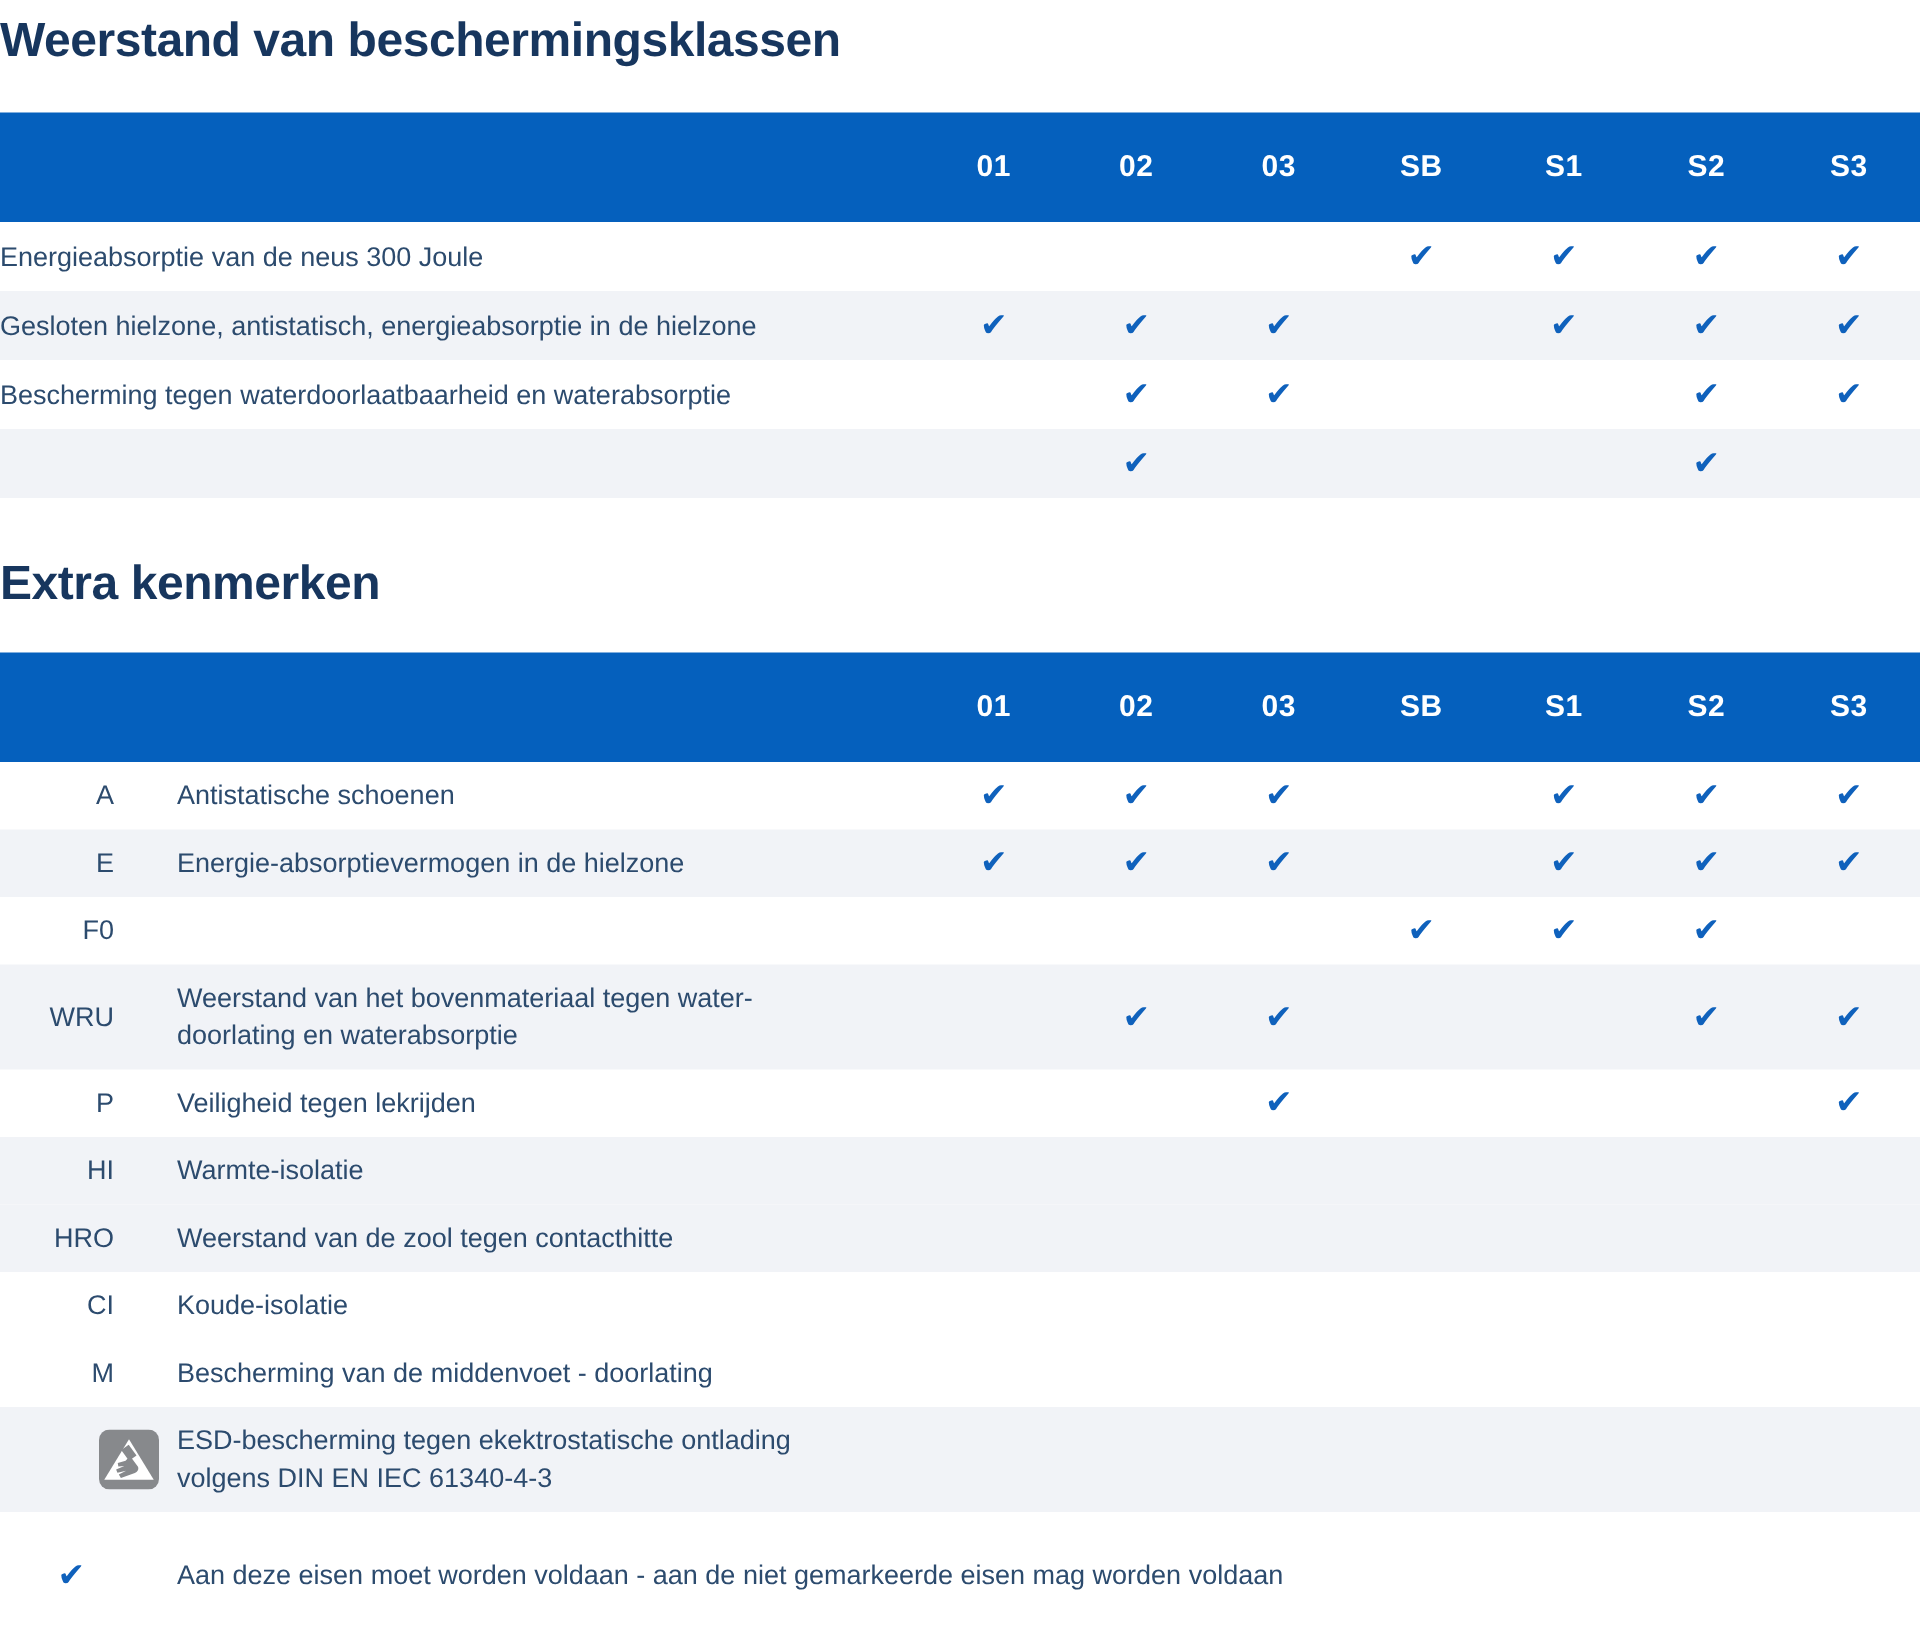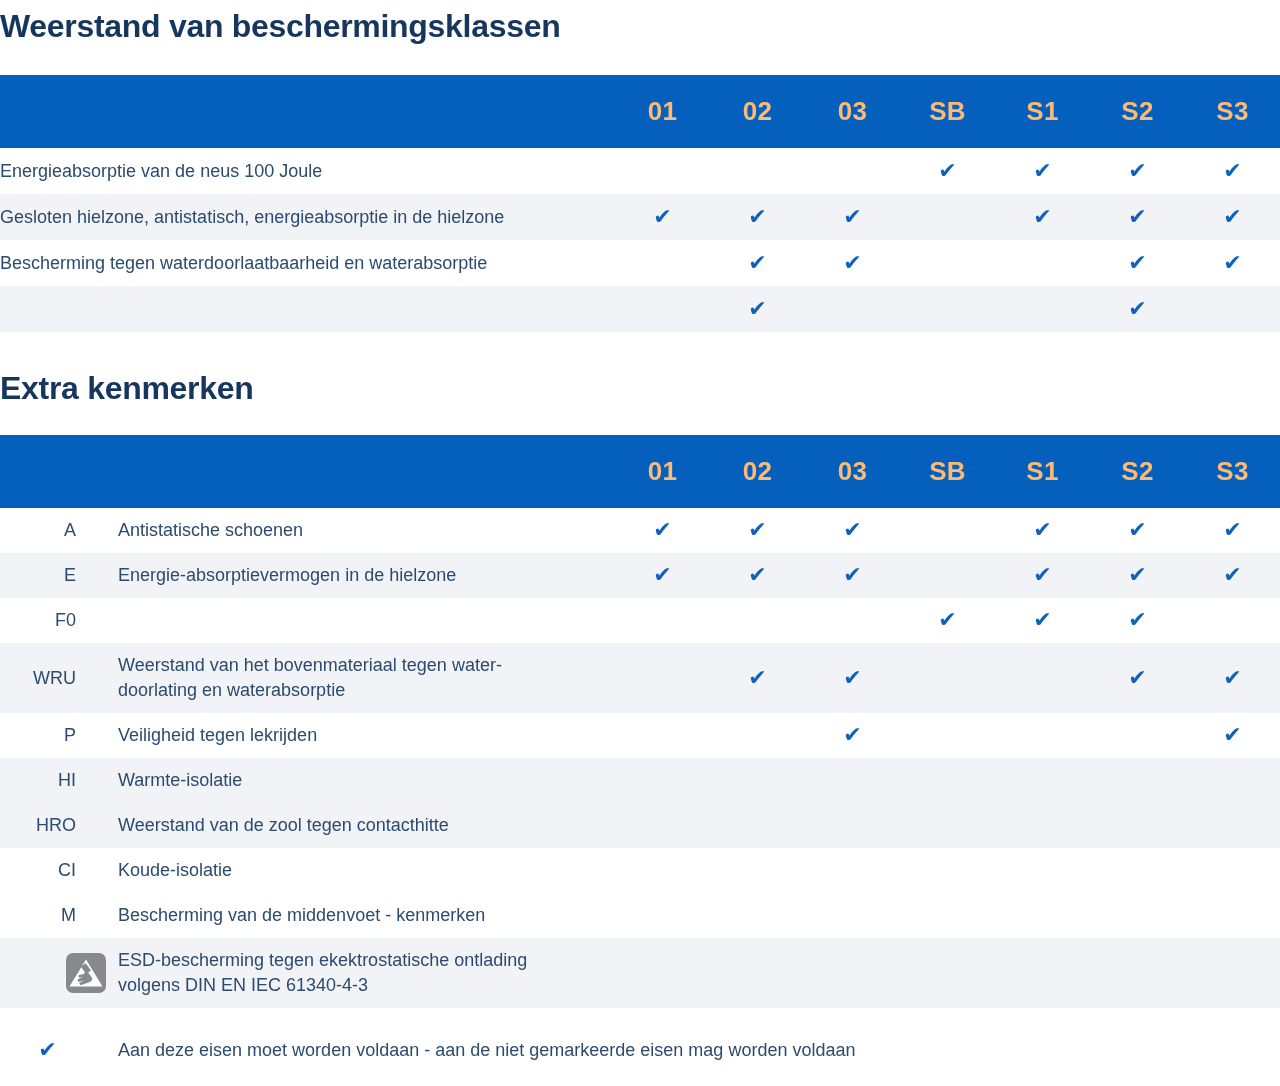--- a/index.html
+++ b/index.html
@@ -21,21 +21,21 @@
     letter-spacing:-0.3px;
   }
   #title1{margin-top:6px;}
   #title2{margin-top:36px;}
   .tbl{margin-top:29px;}
   #table2{margin-top:27px;}
   .thead{
     display:grid;grid-template-columns:615px repeat(7,95px);
     height:73px;background:var(--blue);align-items:center;
   }
-  .th-col{text-align:center;color:#fdba74;font-size:26px;font-weight:600;letter-spacing:0.3px;}
+  .th-col{text-align:center;color:#ffffff;font-size:20px;font-weight:600;letter-spacing:0.3px;}
   .row{display:grid;align-items:center;min-height:46px;font-size:18px;}
   #table1 .row{grid-template-columns:615px repeat(7,95px);}
   #table2 .row{grid-template-columns:118px 497px repeat(7,95px);min-height:45px;}
   .row.alt{background:var(--altbg);}
   .label1{padding-left:22px;line-height:25px;}
   .code{text-align:right;padding-right:42px;}
   .desc{white-space:pre-line;line-height:25px;padding:10px 0;}
   .cell-check{text-align:center;}
   .check{color:var(--check);font-size:22px;font-weight:700;line-height:1;}
   .esd-cell{display:flex;justify-content:flex-end;align-items:center;padding-right:12px;}
@@ -57,21 +57,21 @@
         <div></div>
         <div class="th-col">01</div>
         <div class="th-col">02</div>
         <div class="th-col">03</div>
         <div class="th-col">SB</div>
         <div class="th-col">S1</div>
         <div class="th-col">S2</div>
         <div class="th-col">S3</div>
       </div>
       <div class="row">
-        <div class="label1 desc">Energieabsorptie van de neus 100 Joule</div>
+        <div class="label1 desc">Energieabsorptie van de neus 300 Joule</div>
         <div class="cell-check"></div>
         <div class="cell-check"></div>
         <div class="cell-check"></div>
         <div class="cell-check"><span class="check">✔</span></div>
         <div class="cell-check"><span class="check">✔</span></div>
         <div class="cell-check"><span class="check">✔</span></div>
         <div class="cell-check"><span class="check">✔</span></div>
       </div>
       <div class="row alt">
         <div class="label1 desc">Gesloten hielzone, antistatisch, energieabsorptie in de hielzone</div>
@@ -200,21 +200,21 @@
         <div class="cell-check"></div>
         <div class="cell-check"></div>
         <div class="cell-check"></div>
         <div class="cell-check"></div>
         <div class="cell-check"></div>
         <div class="cell-check"></div>
         <div class="cell-check"></div>
       </div>
       <div class="row">
         <div class="code">M</div>
-        <div class="desc">Bescherming van de middenvoet - kenmerken</div>
+        <div class="desc">Bescherming van de middenvoet - doorlating</div>
         <div class="cell-check"></div>
         <div class="cell-check"></div>
         <div class="cell-check"></div>
         <div class="cell-check"></div>
         <div class="cell-check"></div>
         <div class="cell-check"></div>
         <div class="cell-check"></div>
       </div>
       <div class="row alt">
         <div class="code esd-cell">

